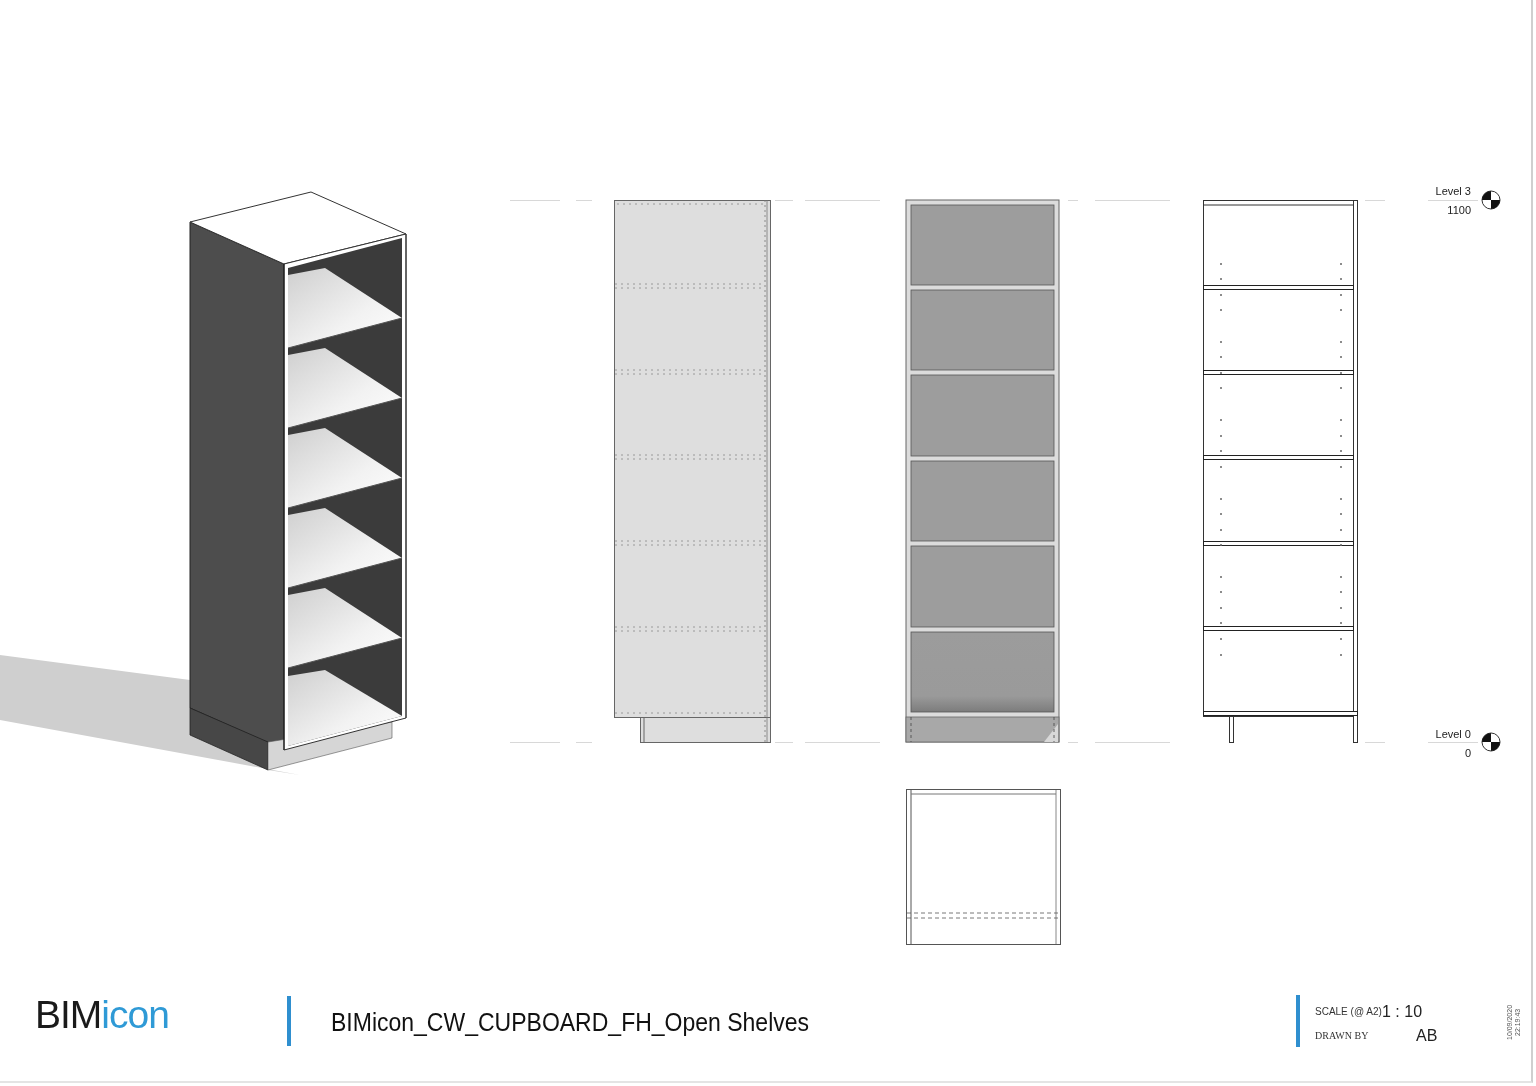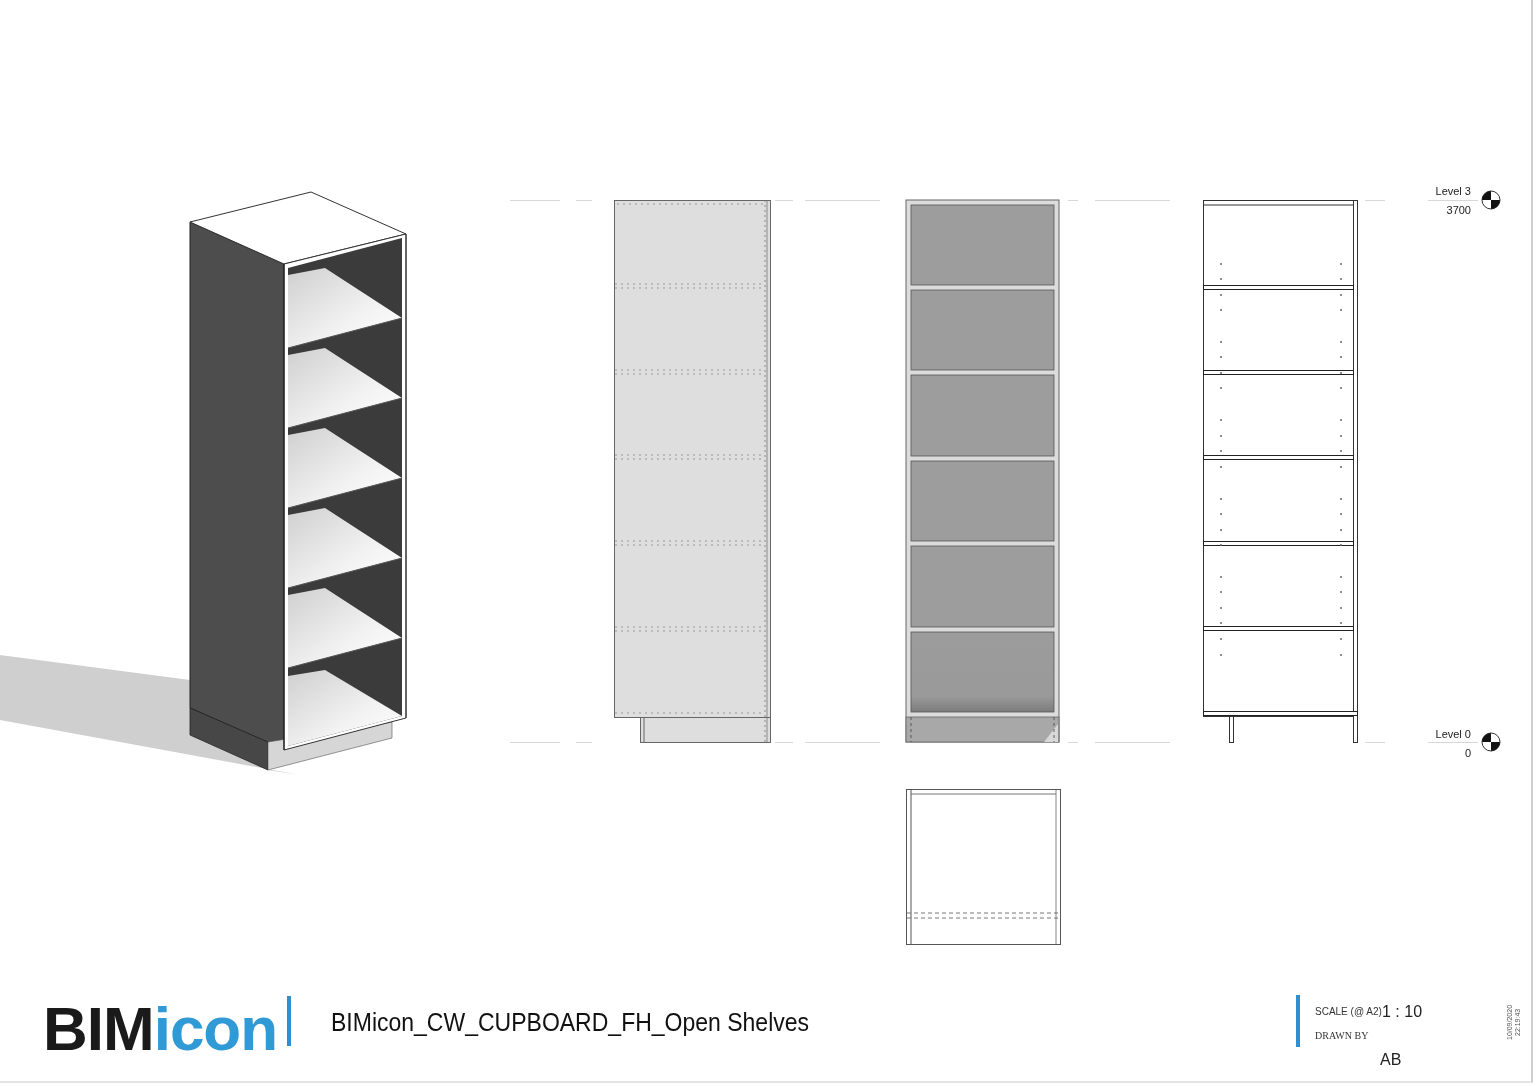--- a/index.html
+++ b/index.html
@@ -3,21 +3,21 @@
   <meta charset="utf-8">
   <style>
     html, body { margin: 0; padding: 0; background: #ffffff; }
     body { width: 1536px; height: 1086px; position: relative; overflow: hidden; font-family: "Liberation Sans", sans-serif; }
     .sheet { position: absolute; left: 0; top: 0; width: 1533px; height: 1083px; border-right: 2px solid #cfcfcf; border-bottom: 2px solid #e4e4e4; box-sizing: border-box; background: #fff; padding-left: 26px; }
     .abs { position: absolute; }
     .level-line { position: absolute; height: 0; border-top: 1px dashed #d0d0d0; }
     .level-line.solid { border-top: 1px solid #d8d8d8; }
     .level-label { position: absolute; font-size: 11px; color: #222; text-align: right; width: 60px; }
     .level-marker { position: absolute; width: 20px; height: 20px; }
-    .title-block-logo { position: absolute; left: 43px; top: 993px; font-size: 62px; letter-spacing: -1px; color: #1a1a1a; font-weight: 700; }
+    .title-block-logo { position: absolute; left: 35px; top: 993px; font-size: 39px; letter-spacing: -1px; color: #1a1a1a; font-weight: 400; }
     .title-block-logo .accent { color: #2f9ad6; }
     .divider-bar { position: absolute; width: 4px; background: #2f8fcf; }
     .sheet-title { position: absolute; left: 331px; top: 1008px; font-size: 25px; color: #111; transform: scaleX(0.92); transform-origin: left center; white-space: nowrap; }
     .tb-label { position: absolute; font-size: 10px; color: #333; white-space: nowrap; }
     .tb-value { position: absolute; font-size: 16px; color: #222; white-space: nowrap; }
     .tb-date { position: absolute; font-size: 7px; color: #555; transform: rotate(-90deg); transform-origin: left top; white-space: nowrap; line-height: 8px; }
   </style>
 </head>
 <body>
 
@@ -35,21 +35,21 @@
   <div class="level-line solid" style="left:510px; top:742px; width:50px;"></div>
   <div class="level-line solid" style="left:576px; top:742px; width:16px;"></div>
   <div class="level-line solid" style="left:775px; top:742px; width:18px;"></div>
   <div class="level-line solid" style="left:805px; top:742px; width:75px;"></div>
   <div class="level-line solid" style="left:1068px; top:742px; width:10px;"></div>
   <div class="level-line solid" style="left:1095px; top:742px; width:75px;"></div>
   <div class="level-line solid" style="left:1365px; top:742px; width:20px;"></div>
   <div class="level-line solid" style="left:1428px; top:742px; width:50px;"></div>
 
   <div class="level-label" style="left:1411px; top:185px;">Level 3</div>
-  <div class="level-label" style="left:1411px; top:204px;">3700</div>
+  <div class="level-label" style="left:1411px; top:204px;">1100</div>
   <svg class="level-marker" style="left:1481px; top:190px;" viewBox="0 0 20 20">
     <circle cx="10" cy="10" r="9" fill="#fff" stroke="#333" stroke-width="1"></circle>
     <path d="M10 10 L10 1 A9 9 0 0 0 1 10 Z" fill="#111"></path>
     <path d="M10 10 L10 19 A9 9 0 0 0 19 10 Z" fill="#111"></path>
   </svg>
 
   <div class="level-label" style="left:1411px; top:728px;">Level 0</div>
   <div class="level-label" style="left:1411px; top:747px;">0</div>
   <svg class="level-marker" style="left:1481px; top:732px;" viewBox="0 0 20 20">
     <circle cx="10" cy="10" r="9" fill="#fff" stroke="#333" stroke-width="1"></circle>
@@ -211,16 +211,16 @@
   </svg>
 
   <div class="title-block-logo"><span>BIM</span><span class="accent">icon</span></div>
   <div class="divider-bar" style="left:287px; top:996px; height:50px;"></div>
   <div class="sheet-title">BIMicon_CW_CUPBOARD_FH_Open Shelves</div>
 
   <div class="divider-bar" style="left:1296px; top:995px; height:52px;"></div>
   <div class="tb-label" style="left:1315px; top:1006px;">SCALE (@ A2)</div>
   <div class="tb-value" style="left:1382px; top:1003px;">1 : 10</div>
   <div class="tb-label" style="left:1315px; top:1030px;font-family:Liberation Serif, serif;">DRAWN BY</div>
-  <div class="tb-value" style="left:1380px; top:1027px;margin-top:24px;">AB</div>
+  <div class="tb-value" style="left:1416px; top:1027px;">AB</div>
   <div class="tb-date" style="left:1506px; top:1040px;">10/09/2020</div>
   <div class="tb-date" style="left:1514px; top:1036px;">22:19:43</div>
 </div>
 
 </body></html>

